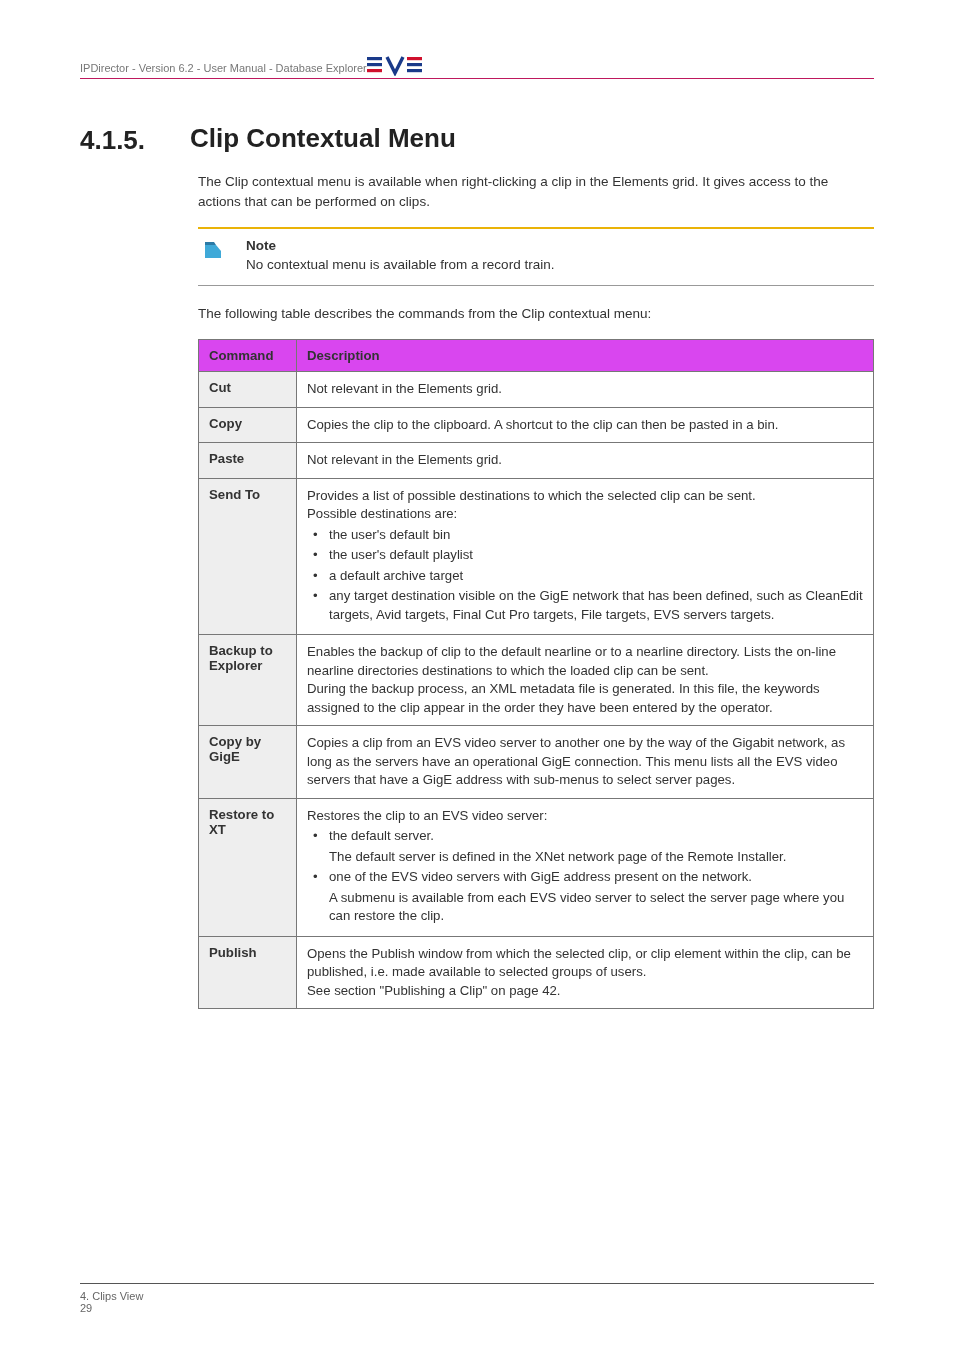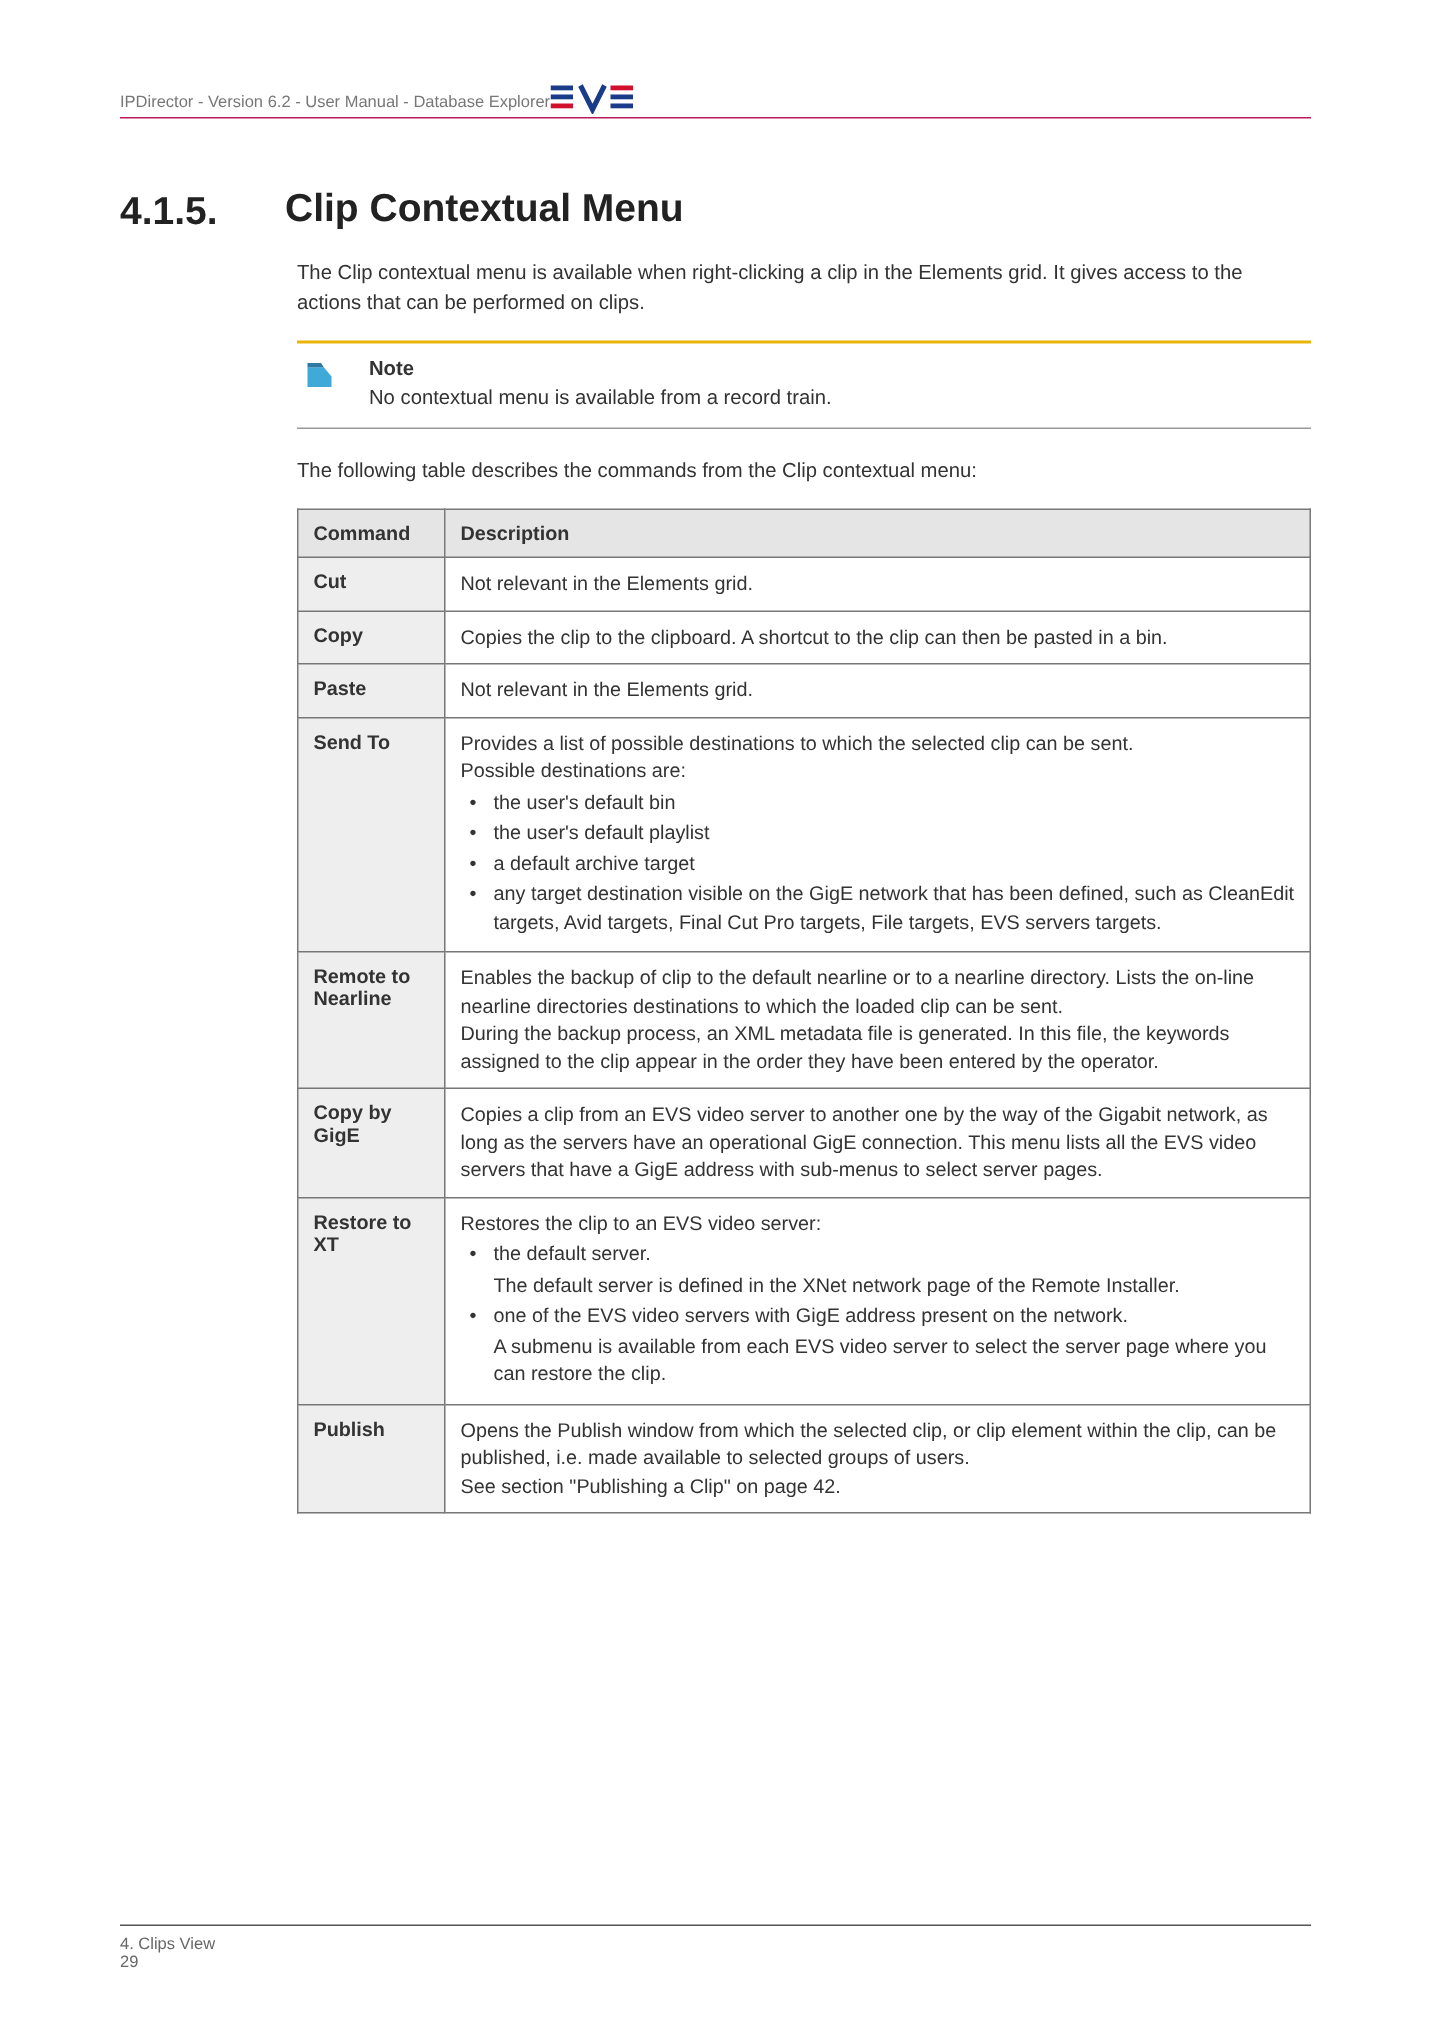--- a/index.html
+++ b/index.html
@@ -77,21 +77,21 @@
     border-collapse: collapse;
     font-size: 13.2px;
   }
   table.cmd th, table.cmd td {
     border: 1px solid #777;
     padding: 8px 10px;
     vertical-align: top;
     text-align: left;
   }
   table.cmd thead th {
-    background: #e5e5e5;
+    background: #d946ef;
     font-weight: bold;
   }
   table.cmd tbody td:first-child {
     background: #eee;
     font-weight: bold;
     width: 98px;
   }
   table.cmd tbody td:last-child { line-height: 1.4; }
   table.cmd ul {
     list-style: none;
@@ -195,21 +195,21 @@
             <span>Possible destinations are:</span>
             <ul>
               <li>the user's default bin</li>
               <li>the user's default playlist</li>
               <li>a default archive target</li>
               <li>any target destination visible on the GigE network that has been defined, such as CleanEdit targets, Avid targets, Final Cut Pro targets, File targets, EVS servers targets.</li>
             </ul>
           </td>
         </tr>
         <tr>
-          <td>Remote to Nearline</td>
+          <td>Backup to Explorer</td>
           <td style="white-space:pre-line;">Enables the backup of clip to the default nearline or to a nearline directory. Lists the on-line nearline directories destinations to which the loaded clip can be sent.
 During the backup process, an XML metadata file is generated. In this file, the keywords assigned to the clip appear in the order they have been entered by the operator.</td>
         </tr>
         <tr>
           <td>Copy by GigE</td>
           <td>Copies a clip from an EVS video server to another one by the way of the Gigabit network, as long as the servers have an operational GigE connection. This menu lists all the EVS video servers that have a GigE address with sub-menus to select server pages.</td>
         </tr>
         <tr>
           <td>Restore to XT</td>
           <td>

